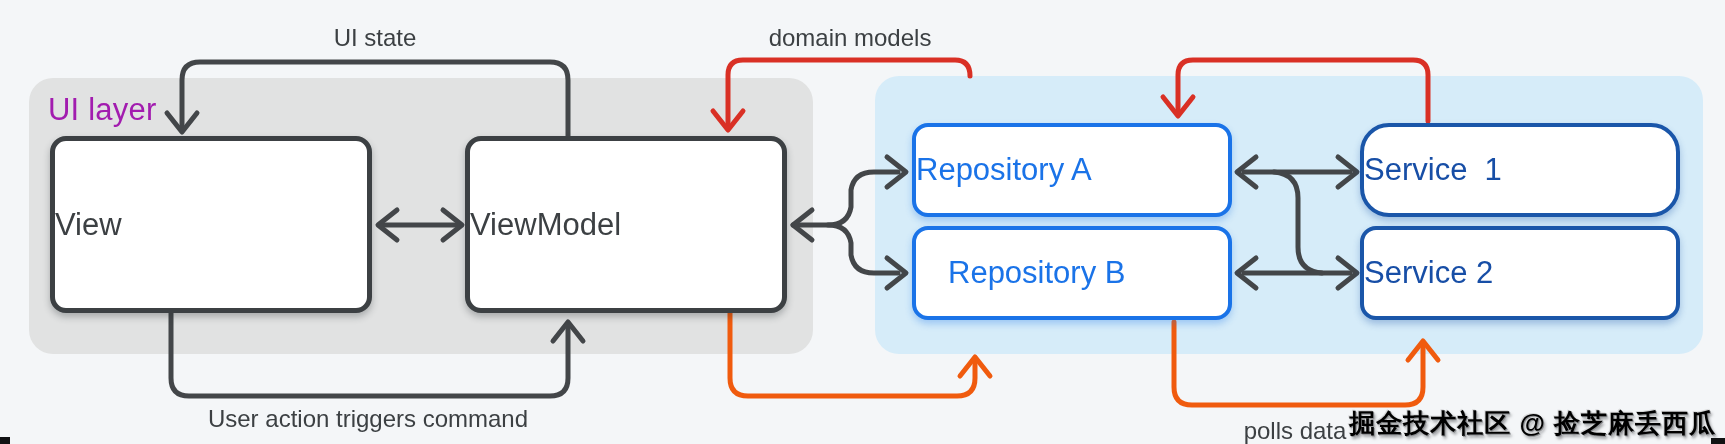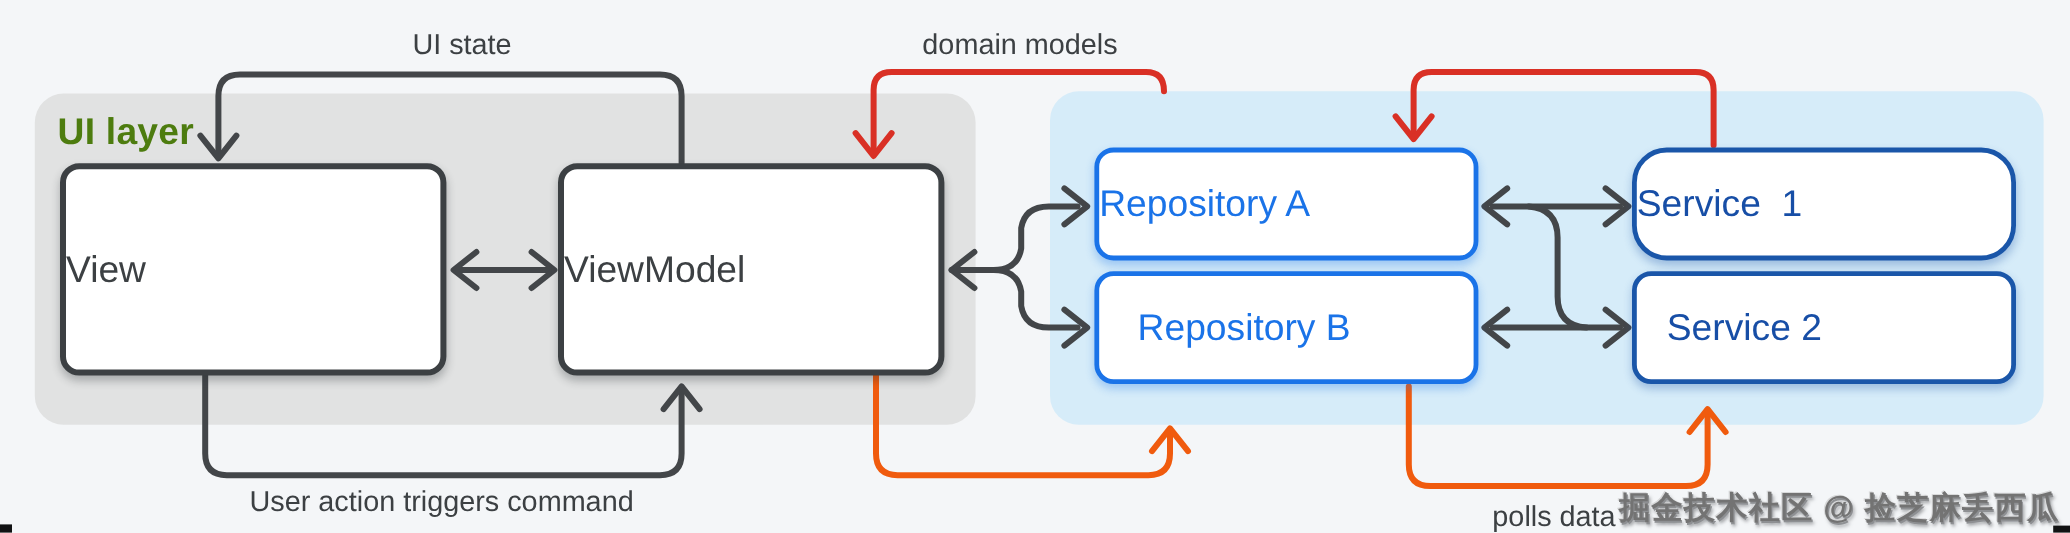--- a/index.html
+++ b/index.html
@@ -21,23 +21,22 @@
     left:29px;top:78px;width:784px;height:276px;
     background:#e1e2e2;
   }
   .layer-rect.data{
     left:875px;top:76px;width:828px;height:278px;
     background:#d6ecf9;
   }
   .layer-label{
     position:absolute;
     font-size:31px;
-    color:#4d7c0f;
+    color:#a21caf;
     letter-spacing:.2px;
-    font-weight:bold;
   }
   .layer-label.ui{left:48px;top:92px;}
   .layer-label.data{left:908px;top:86px;}
   .node{
     position:absolute;
     background:#ffffff;
     border-radius:16px;
     display:flex;align-items:center;
     box-sizing:border-box;
   }
@@ -60,48 +59,48 @@
     border:4px solid #1a56a9;
     box-shadow:0 4px 7px rgba(23,78,166,.30);
   }
   .node.service .node-label{color:#174ea6;}
 
   .node.view{left:50px;top:136px;width:322px;height:177px;}
   .node.viewmodel{left:465px;top:136px;width:322px;height:177px;}
   .node.repo-a{left:912px;top:123px;width:320px;height:94px;}
   .node.repo-b{left:912px;top:226px;width:320px;height:94px;padding-left:32px;}
   .node.service-1{left:1360px;top:123px;width:320px;height:94px;border-radius:29px;}
-  .node.service-2{left:1360px;top:226px;width:320px;height:94px;padding-left:25px;}
+  .node.service-2{left:1360px;top:226px;width:320px;height:94px;}
 
   .arrows{position:absolute;left:0;top:0;width:1725px;height:444px;pointer-events:none;}
   .arrows path{fill:none;stroke-linecap:round;stroke-linejoin:round;}
   .stroke-dark{stroke:#434649;stroke-width:5px;}
   .stroke-red{stroke:#d93025;stroke-width:5px;}
   .stroke-orange{stroke:#f05b0e;stroke-width:5px;}
 
   .edge-label{
     position:absolute;
     transform:translateX(-50%);
     font-size:24px;
     color:#3c4043;
     white-space:nowrap;
   }
-  .edge-label.ui-state{left:385px;top:24px;}
+  .edge-label.ui-state{left:375px;top:24px;}
   .edge-label.domain-models{left:850px;top:24px;}
   .edge-label.api-models{left:1300px;top:24px;}
   .edge-label.user-action{left:368px;top:405px;}
   .edge-label.method-calls{left:853px;top:412px;}
   .edge-label.polls-data{left:1295px;top:417px;}
 
   .watermark{
     position:absolute;
     right:9px;top:406px;
     font-size:26px;
     font-weight:700;
-    color:#737373;
+    color:#000000;
     letter-spacing:1px;
     white-space:nowrap;
     text-shadow:
       1px 1px 0 #8e9093,
       -1px -1px 0 #d8d9da,
       2px 3px 3px rgba(80,82,85,.55);
   }
   .corner-mark{position:absolute;background:#111213;}
   .corner-mark.left{left:0;top:437px;width:10px;height:7px;}
   .corner-mark.right{right:0;top:438px;width:14px;height:6px;}

